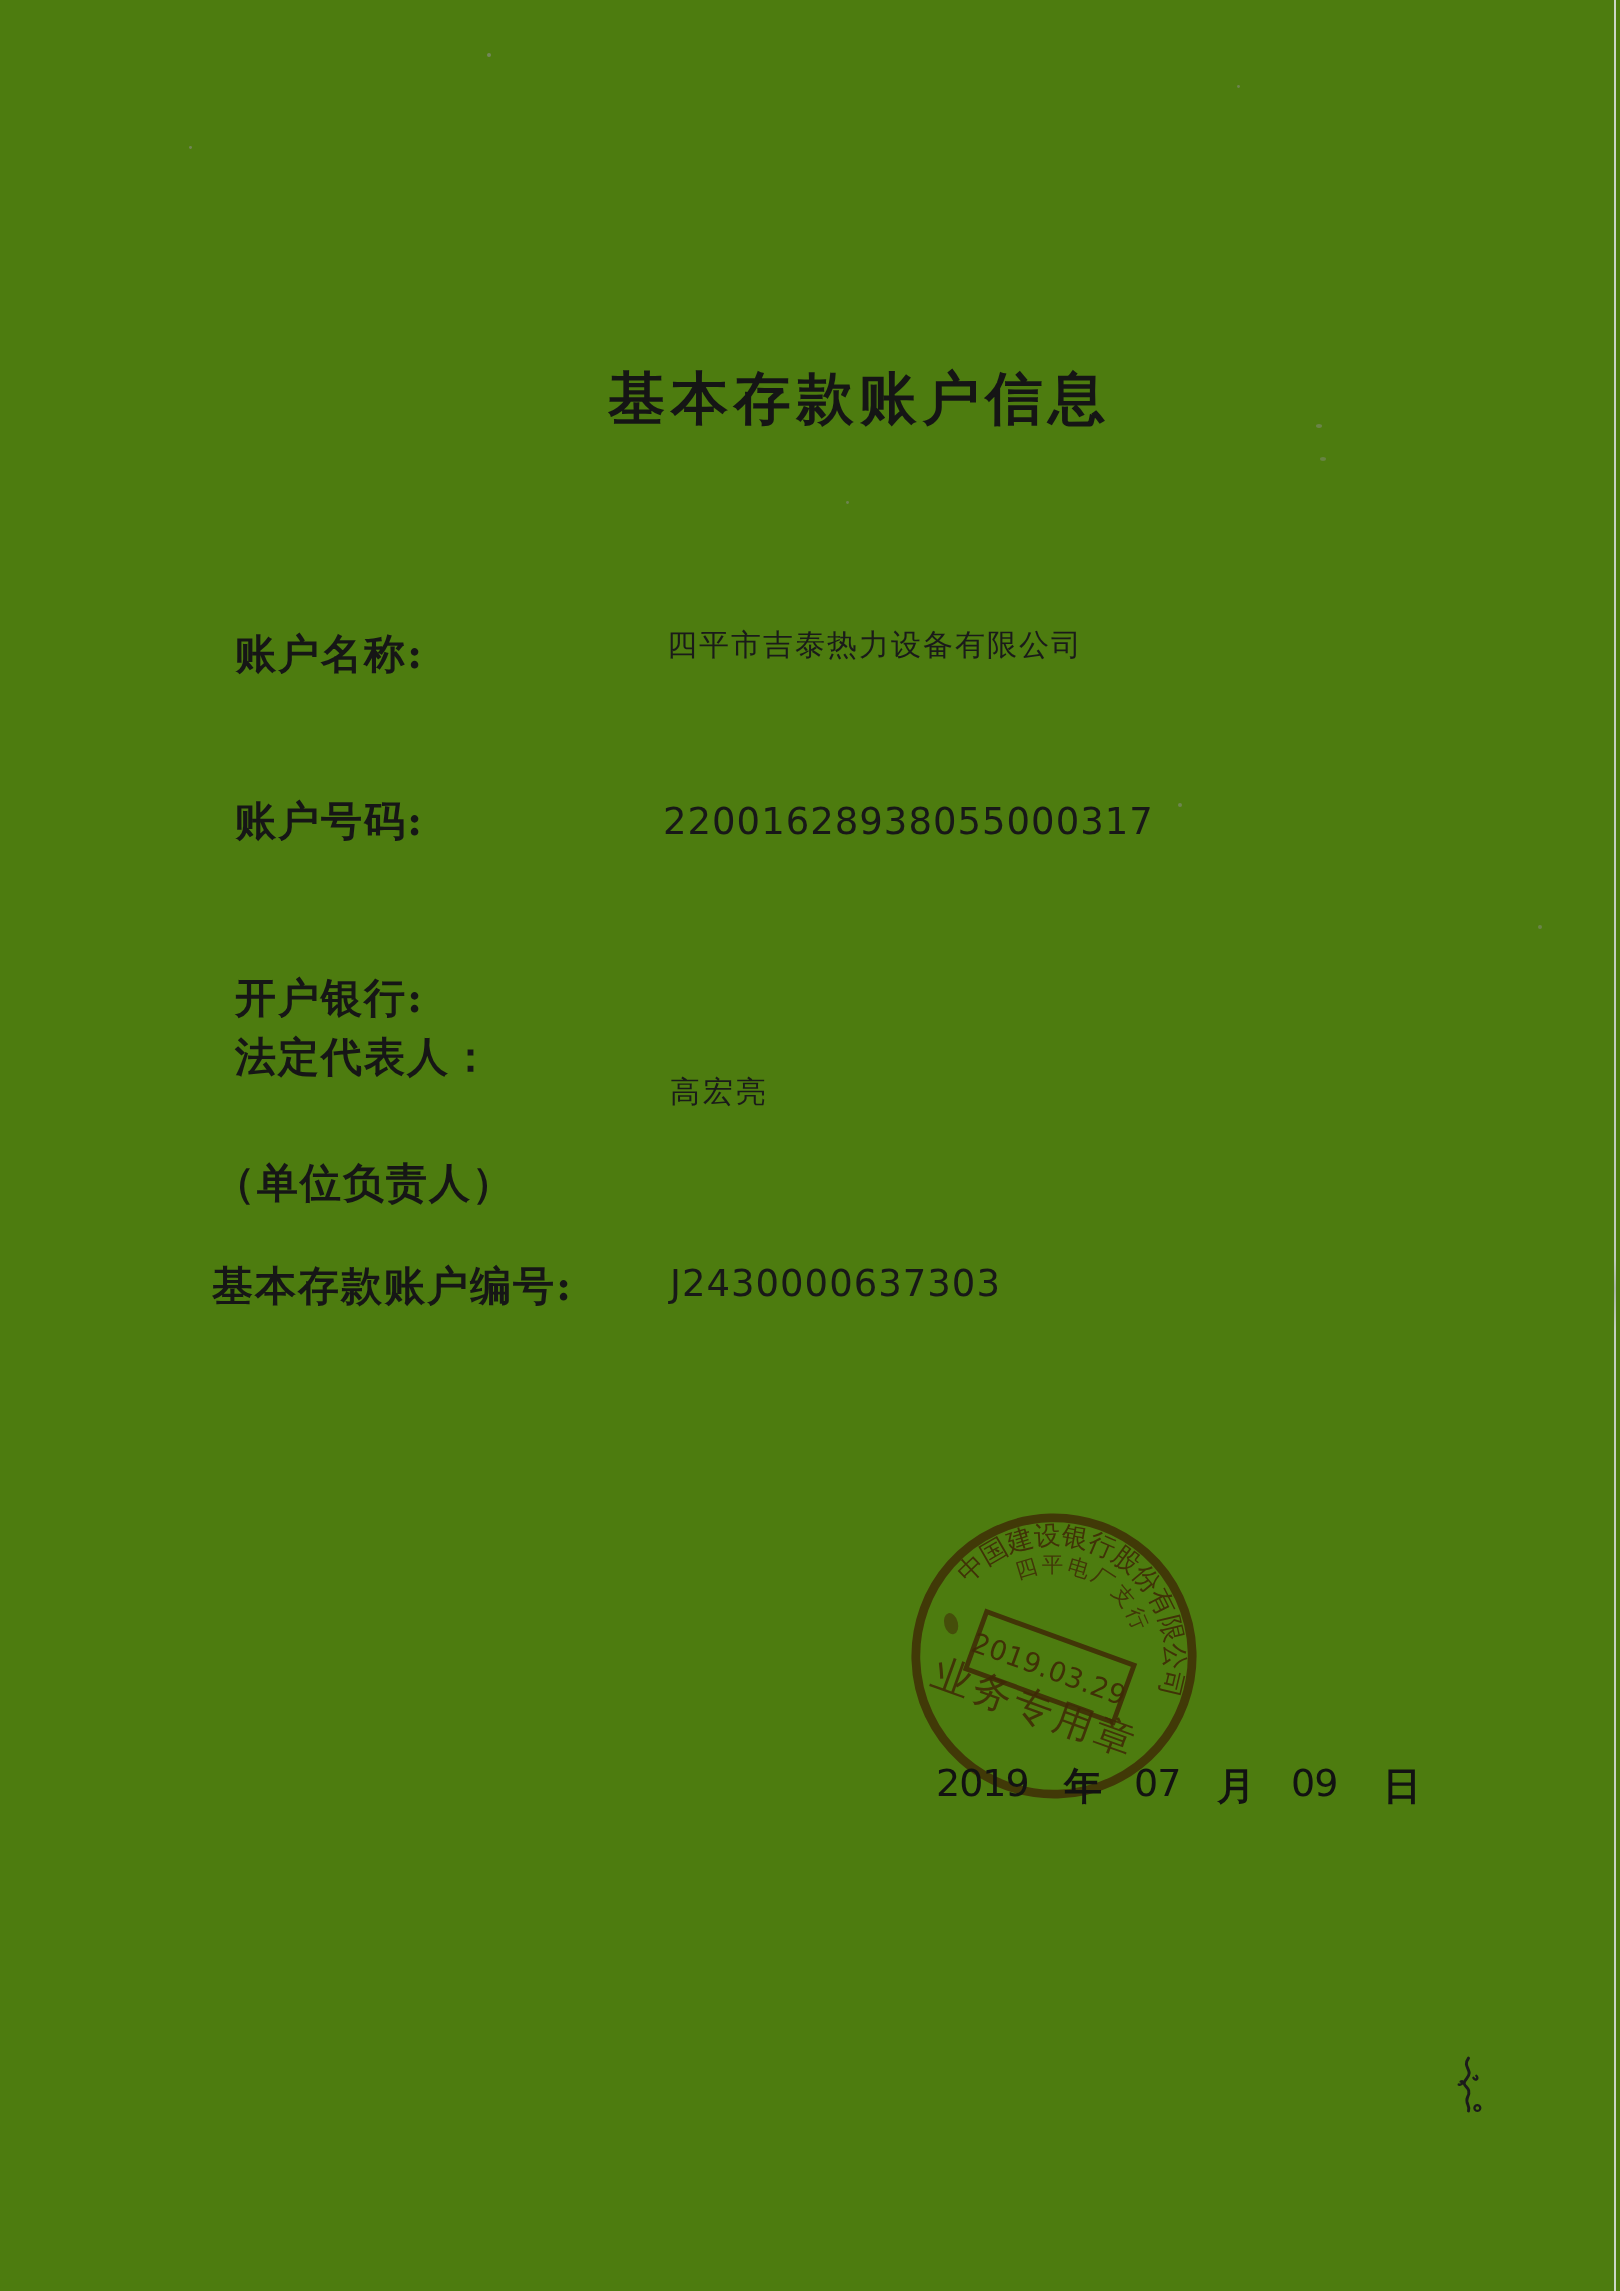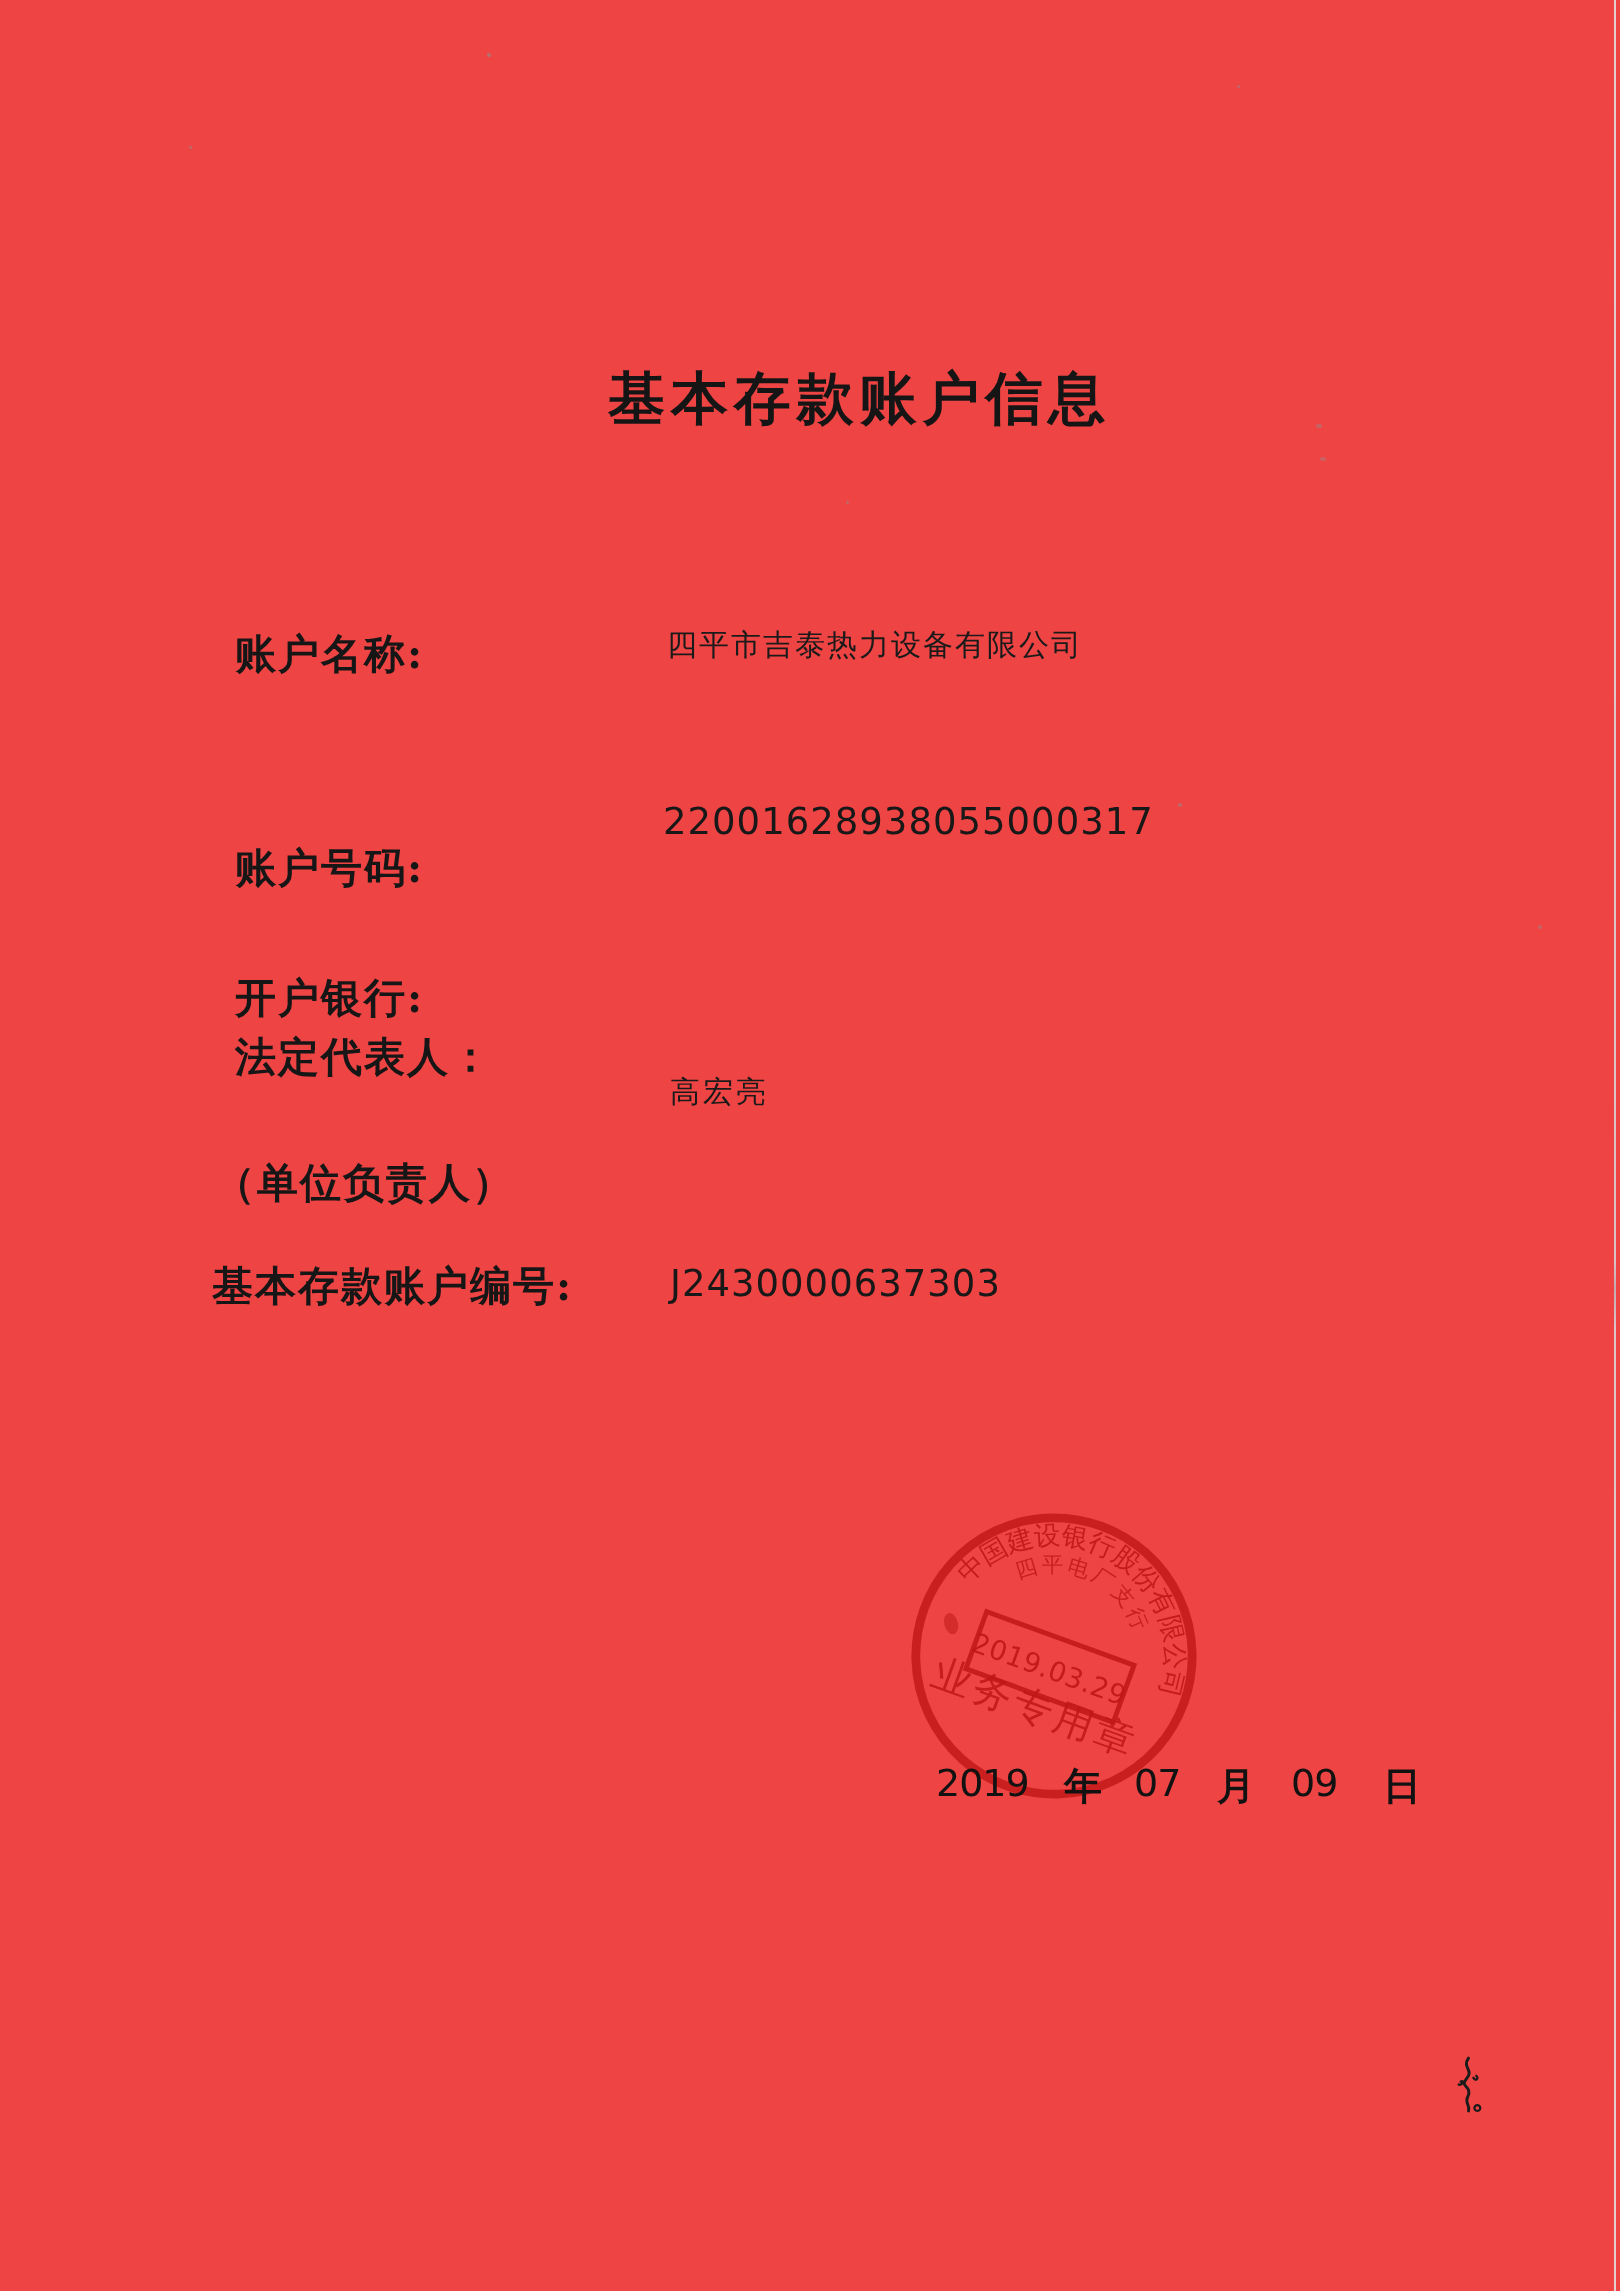--- a/index.html
+++ b/index.html
@@ -1,19 +1,19 @@
 <!DOCTYPE html>
 <html><head>
 <meta charset="utf-8">
 <style>
   html,body{margin:0;padding:0;background:#9a9a9a;}
   .page{
     position:relative;
     width:1620px;height:2292px;
-    background:#ef4444;
+    background:#4d7c0f;
     overflow:hidden;
     font-family:"DejaVu Serif","Liberation Serif",serif;
     color:#1c1c1c;
   }
   .scan-edge{
     position:absolute;top:0;right:3.9px;width:2px;height:2292px;
     background:linear-gradient(#e2e5e8 0%,#d4d8db 55%,#b9bec3 56.2%,#d9dcdf 58%,#e3e6e9 100%);
     opacity:.85;
   }
   .doc-title{
@@ -53,21 +53,21 @@
 
 <div class="page">
 
   <div class="scan-edge"></div>
 
   <div class="doc-title">基本存款账户信息</div>
 
   <div class="field-label" style="left:235px;top:627px;">账户名称:</div>
   <div class="field-value" style="left:667px;top:625px;">四平市吉泰热力设备有限公司</div>
 
-  <div class="field-label" style="left:235px;top:794px;margin-top:47px;">账户号码:</div>
+  <div class="field-label" style="left:235px;top:794px;">账户号码:</div>
   <div class="field-value mono-value" style="left:663px;top:800px;">22001628938055000317</div>
 
   <div class="field-label" style="left:235px;top:927px;margin-top:44px;">开户银行:</div>
 
   <div class="field-label" style="left:235px;top:1030px;">法定代表人：</div>
   <div class="field-label" style="left:214px;top:1156px;">（单位负责人）</div>
   <div class="field-value" style="left:670px;top:1072px;letter-spacing:2.9px;">高宏亮</div>
 
   <div class="field-label" style="left:212px;top:1259px;">基本存款账户编号:</div>
   <div class="field-value mono-value" style="left:670px;top:1262px;">J2430000637303</div>

